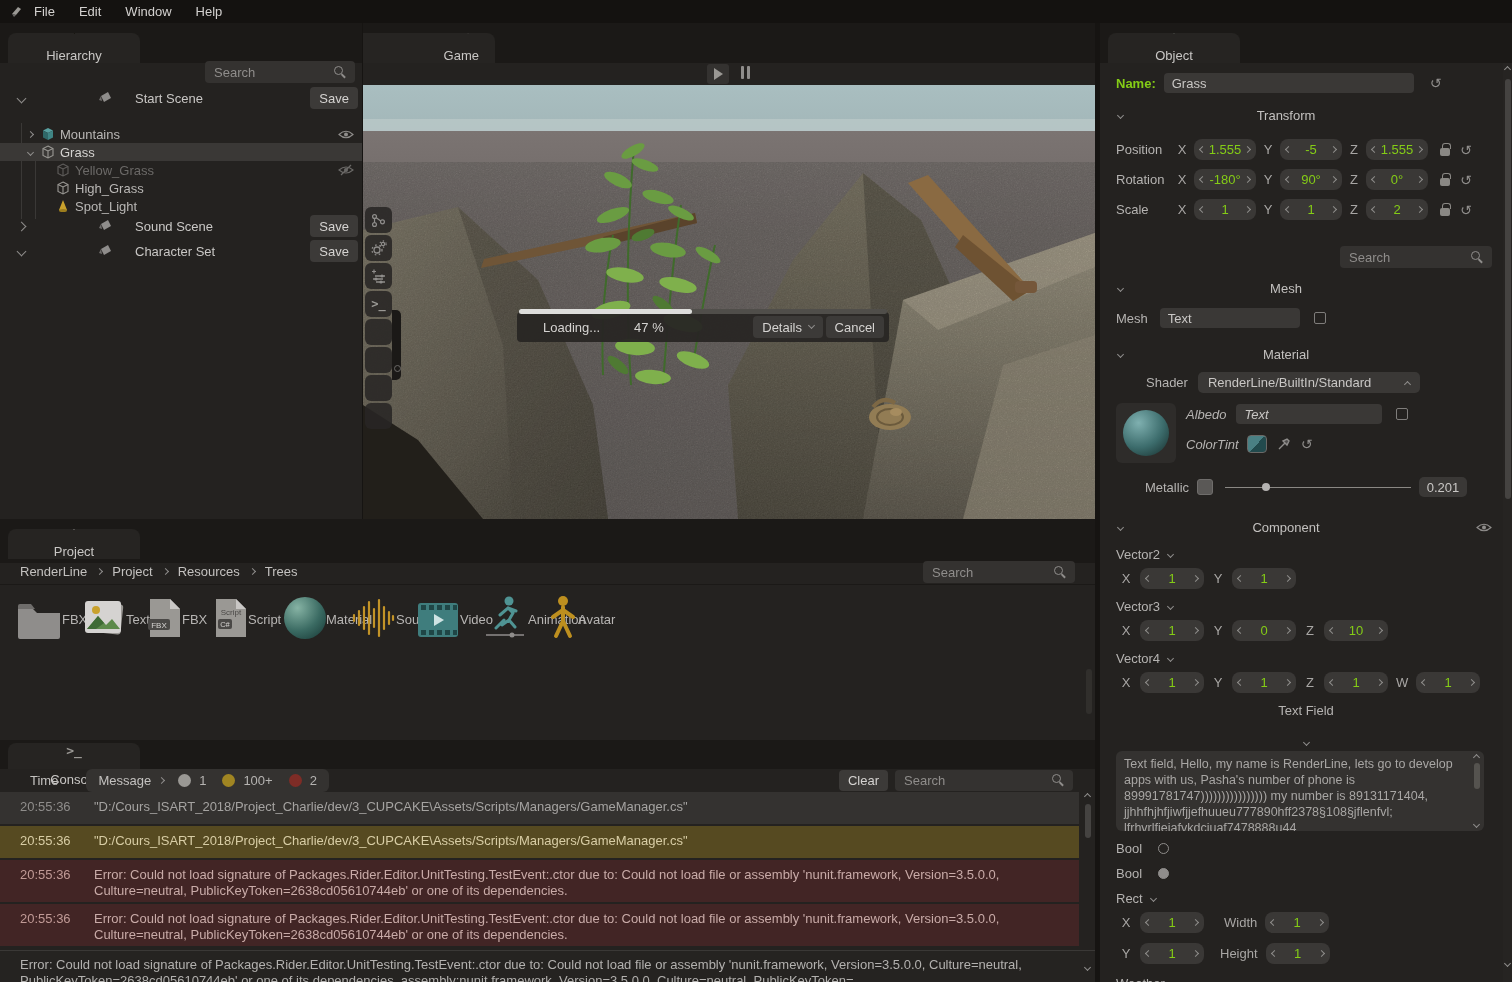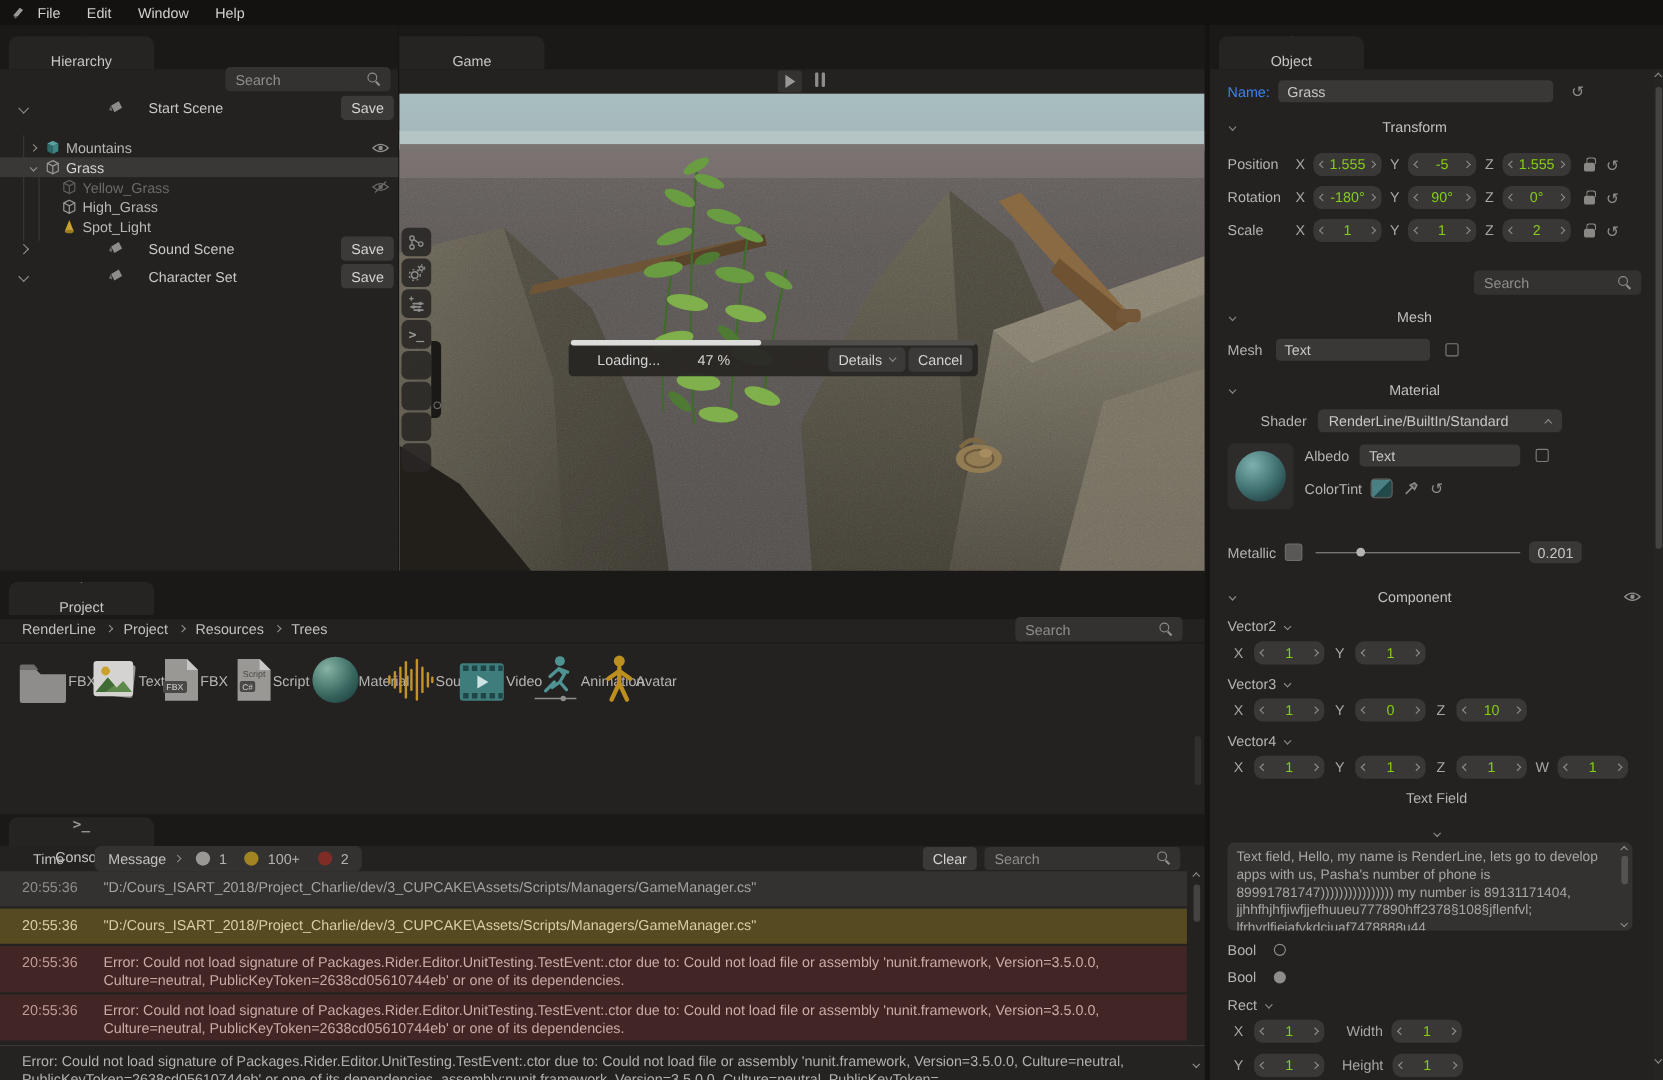--- a/index.html
+++ b/index.html
@@ -199,21 +199,21 @@
       <path d="M4 6 L11 2 L14 8 L7 12 Z" fill="#8f8d8b"></path>
           <path d="M4 6 L2 10 L5 11 Z" fill="#6f6d6b"></path>
     </svg>
     <span style="margin-left:22px;color:#c9c7c5;">Character Set</span>
     <span class="btn" style="position:absolute;right:4px;">Save</span>
   </div>
 </div>
 
 <div id="game" class="panel">
   <div class="tabstrip" style="height:40px;">
-    <div class="tab" style="left:0;border-radius:0 8px 0 0;">
+    <div class="tab" style="left:0;border-radius:0 8px 0 0;align-items:flex-end;">
       <svg width="22" height="15" viewBox="0 0 22 15">
         <rect x="1" y="2.5" width="20" height="10" rx="5" fill="none" stroke="#9a9894" stroke-width="1.2"></rect>
         <path d="M6.5 5.5 V9.5 M4.5 7.5 H8.5" stroke="#9a9894" stroke-width="1.2"></path>
         <circle cx="14.5" cy="6.5" r="1" fill="#9a9894"></circle>
             <circle cx="17" cy="8.5" r="1" fill="#9a9894"></circle>
       </svg>
       <span>Game</span>
     </div>
   </div>
   <div id="playbar">
@@ -383,21 +383,21 @@
             <circle cx="2" cy="10.5" r="1.3" fill="#b03a32"></circle>
             <circle cx="12" cy="10.5" r="1.3" fill="#3763b0"></circle>
       </svg>
       <span>Object</span>
     </div>
   </div>
 
   <div class="content">
 
     <div class="row" style="height:24px;margin-top:8px;">
-      <span style="color:#3b82f6;">Name:</span>
+      <span style="color:#84cc16;font-weight:bold;">Name:</span>
       <div style="margin-left:8px;width:250px;height:20px;background:#3a3836;border-radius:4px;display:flex;align-items:center;padding:0 8px;color:#c9c7c5;">
         <span>Grass</span>
       </div>
       <span class="reset" style="margin-left:16px;">↺</span>
     </div>
 
     <div class="sechead" style="margin-top:8px;">
       <span class="ch s" style="margin-left:2px;"></span>
       <span class="t">Transform</span>
     </div>
@@ -500,40 +500,40 @@
       <div style="margin-left:10px;width:222px;height:21px;background:#3a3836;border-radius:5px;display:flex;align-items:center;justify-content:space-between;padding:0 10px;color:#c9c7c5;">
         <span>RenderLine/BuiltIn/Standard</span>
         <span class="ch u s" style="margin-top:3px;"></span>
       </div>
     </div>
 
     <div class="row" style="margin-top:10px;align-items:flex-start;">
       <div style="width:60px;height:60px;background:#2e2c2a;border-radius:6px;display:flex;align-items:center;justify-content:center;">
         <div style="width:46px;height:46px;border-radius:50%;background:radial-gradient(circle at 34% 28%, #7fb0b0, #3c6c6c 55%, #22403f 85%);"></div>
       </div>
-      <div style="margin-left:10px;">
+      <div style="margin-left:10px;font-style:italic;">
         <div class="row" style="height:22px;">
           <span>Albedo</span>
           <div style="margin-left:10px;width:146px;height:20px;background:#3a3836;border-radius:4px;display:flex;align-items:center;padding:0 8px;color:#c9c7c5;">
             <span>Text</span>
           </div>
           <span class="sqbtn" style="margin-left:14px;"></span>
         </div>
         <div class="row" style="height:22px;margin-top:8px;">
           <span>ColorTint</span>
           <span style="margin-left:8px;width:20px;height:18px;border-radius:4px;border:1px solid #6b6967;background:linear-gradient(135deg,#4a8084 50%,#224a4d 50%);"></span>
           <svg width="14" height="14" viewBox="0 0 14 14" style="margin-left:10px;">
             <path d="M2 12 L8 6 M8 6 L10 8 L12 4 L10 2 L6 4 Z" stroke="#8f8d8b" stroke-width="1.4" fill="#8f8d8b" fill-opacity="0.4"></path>
           </svg>
           <span class="reset" style="margin-left:10px;">↺</span>
         </div>
       </div>
     </div>
 
-    <div class="row" style="margin-top:29px;">
+    <div class="row" style="margin-top:14px;justify-content:center;">
       <span>Metallic</span>
       <span style="margin-left:8px;width:16px;height:16px;border-radius:3px;background:#5a5856;border:1px solid #6f6d6b;"></span>
       <div style="position:relative;margin-left:12px;width:186px;height:14px;">
         <div style="position:absolute;left:0;right:0;top:6.5px;height:1.5px;background:#8a8884;"></div>
         <div style="position:absolute;left:20%;top:3px;width:8px;height:8px;border-radius:50%;background:#b5b3b1;"></div>
       </div>
       <div style="margin-left:8px;width:48px;height:20px;background:#3a3836;border-radius:5px;display:flex;align-items:center;justify-content:center;color:#c9c7c5;">
         <span>0.201</span>
       </div>
     </div>

